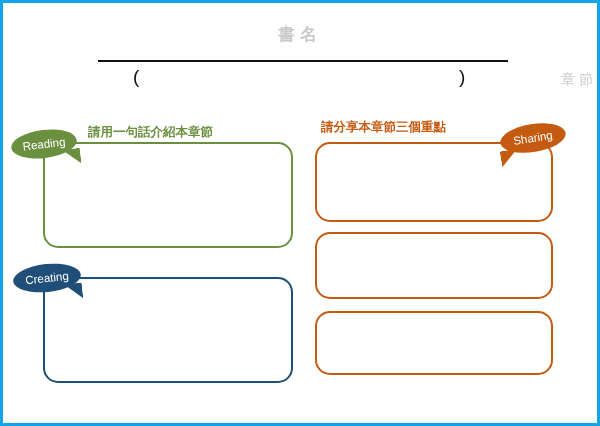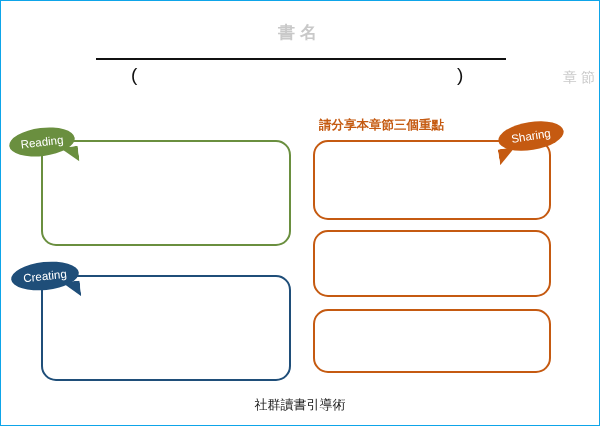--- a/index.html
+++ b/index.html
@@ -5,21 +5,21 @@
   * { margin: 0; padding: 0; box-sizing: border-box; }
   html, body { background: #ffffff; }
   body {
     font-family: "Liberation Sans", "DejaVu Sans", sans-serif;
     width: 600px; height: 426px;
   }
   .page {
     position: relative;
     width: 600px; height: 426px;
     background: #ffffff;
-    border: 1px solid #0ea5e9;
+    border: 3px solid #0ea5e9;
     overflow: hidden;
   }
 
   
   .book-title {
     position: absolute; top: 20px; left: 0; width: 100%;
     text-align: center;
     font-size: 17px; font-weight: bold;
     letter-spacing: 5px;
     color: var(--placeholder_gray, #c9c9c9);
@@ -122,32 +122,32 @@
   <div class="book-title">書名</div>
   <div class="title-underline"></div>
   <span class="paren paren-left">(</span>
   <div class="chapter">章節</div>
   <span class="paren paren-right">)</span>
 
   <div class="bubble bubble-reading">
     <span class="tail"></span>
     <span class="label">Reading</span>
   </div>
+  <div class="prompt prompt-reading">請用一句話介紹本章節</div>
   <div class="box box-reading"></div>
 
   <div class="prompt prompt-sharing">請分享本章節三個重點</div>
   <div class="bubble bubble-sharing">
     <span class="tail"></span>
     <span class="label">Sharing</span>
   </div>
   <div class="box box-sharing-1"></div>
   <div class="box box-sharing-2"></div>
   <div class="box box-sharing-3"></div>
 
   <div class="bubble bubble-creating">
     <span class="tail"></span>
     <span class="label">Creating</span>
   </div>
   <div class="box box-creating"></div>
 
-  <div class="footer-title">社群讀書引導術</div>
 
 </div>
 
 </body></html>

